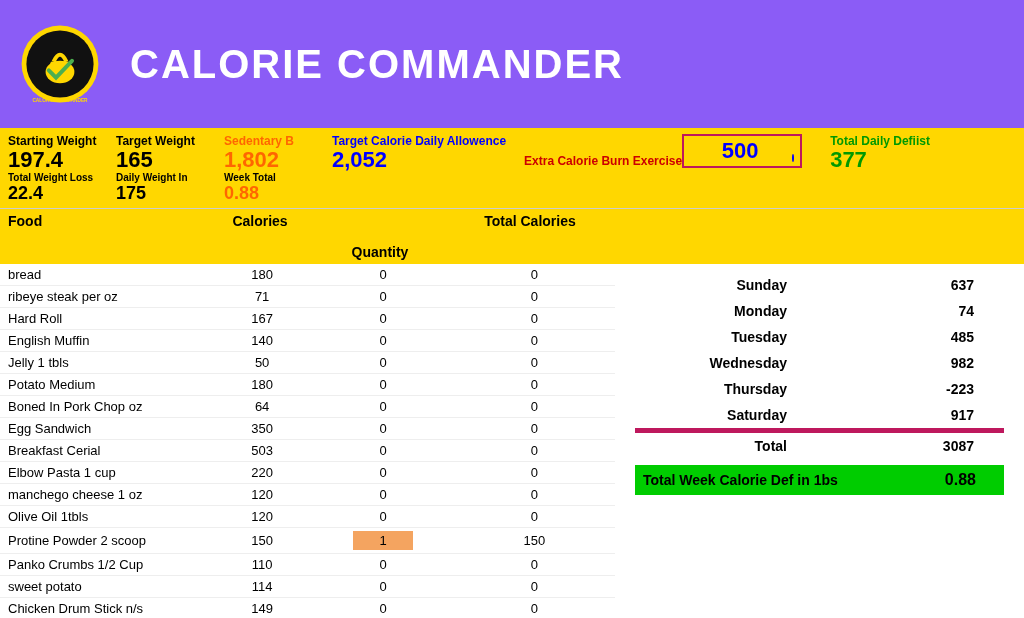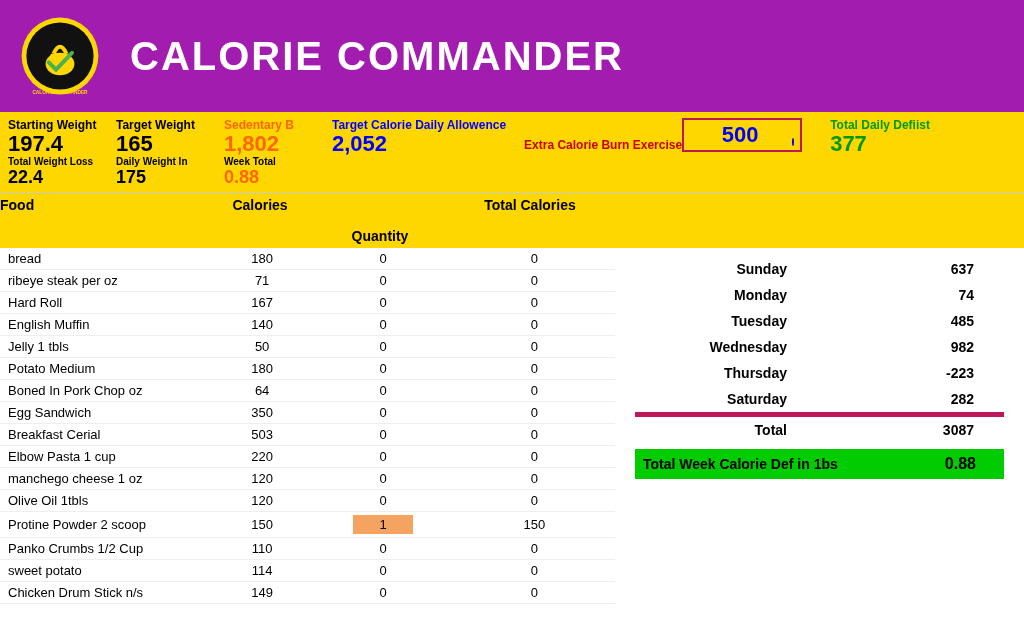--- a/index.html
+++ b/index.html
@@ -1,23 +1,23 @@
 <!DOCTYPE html>
 <html><head>
   <meta charset="utf-8">
   <style>
     * { margin: 0; padding: 0; box-sizing: border-box; }
     body { background: #000; font-family: Arial, sans-serif; width: 1024px; height: 618px; overflow: hidden; }
 
     #header {
-      background: #a21caf;
+      background: #8b5cf6;
       display: flex;
       align-items: center;
       padding: 8px 20px;
-      height: 112px;
+      height: 128px;
     }
     #logo {
       width: 80px;
       height: 80px;
       margin-right: 30px;
       flex-shrink: 0;
     }
     #app-title {
       color: #fff;
       font-size: 40px;
@@ -111,21 +111,21 @@
       display: flex;
       border-top: 1px solid #ccc;
       padding: 4px 0 4px 0;
     }
     .col-header {
       font-size: 14px;
       font-weight: bold;
       color: #000;
       text-align: center;
     }
-    .col-food { width: 210px; text-align: left; }
+    .col-food { width: 210px; padding-left: 8px; text-align: left; }
     .col-calories { width: 100px; text-align: center; }
     .col-quantity { width: 140px; text-align: center; margin-top: 31px; }
     .col-total { width: 160px; text-align: center; }
 
     #main-content {
       display: flex;
       background: #fff;
       height: 400px;
     }
 
@@ -435,21 +435,21 @@
           <tr>
     <td class="day-name">Wednesday</td>
     <td class="day-value">982</td>
   </tr>
           <tr>
     <td class="day-name">Thursday</td>
     <td class="day-value">-223</td>
   </tr>
           <tr>
     <td class="day-name">Saturday</td>
-    <td class="day-value">282</td>
+    <td class="day-value">917</td>
   </tr>
           <tr class="total-row">
   <td class="day-name">Total</td>
   <td class="day-value">3087</td>
 </tr>
         </tbody>
     </table>
     <div id="total-week-def">
       <span class="def-label">Total Week Calorie Def in 1bs</span>
       <span class="def-value">0.88</span>

